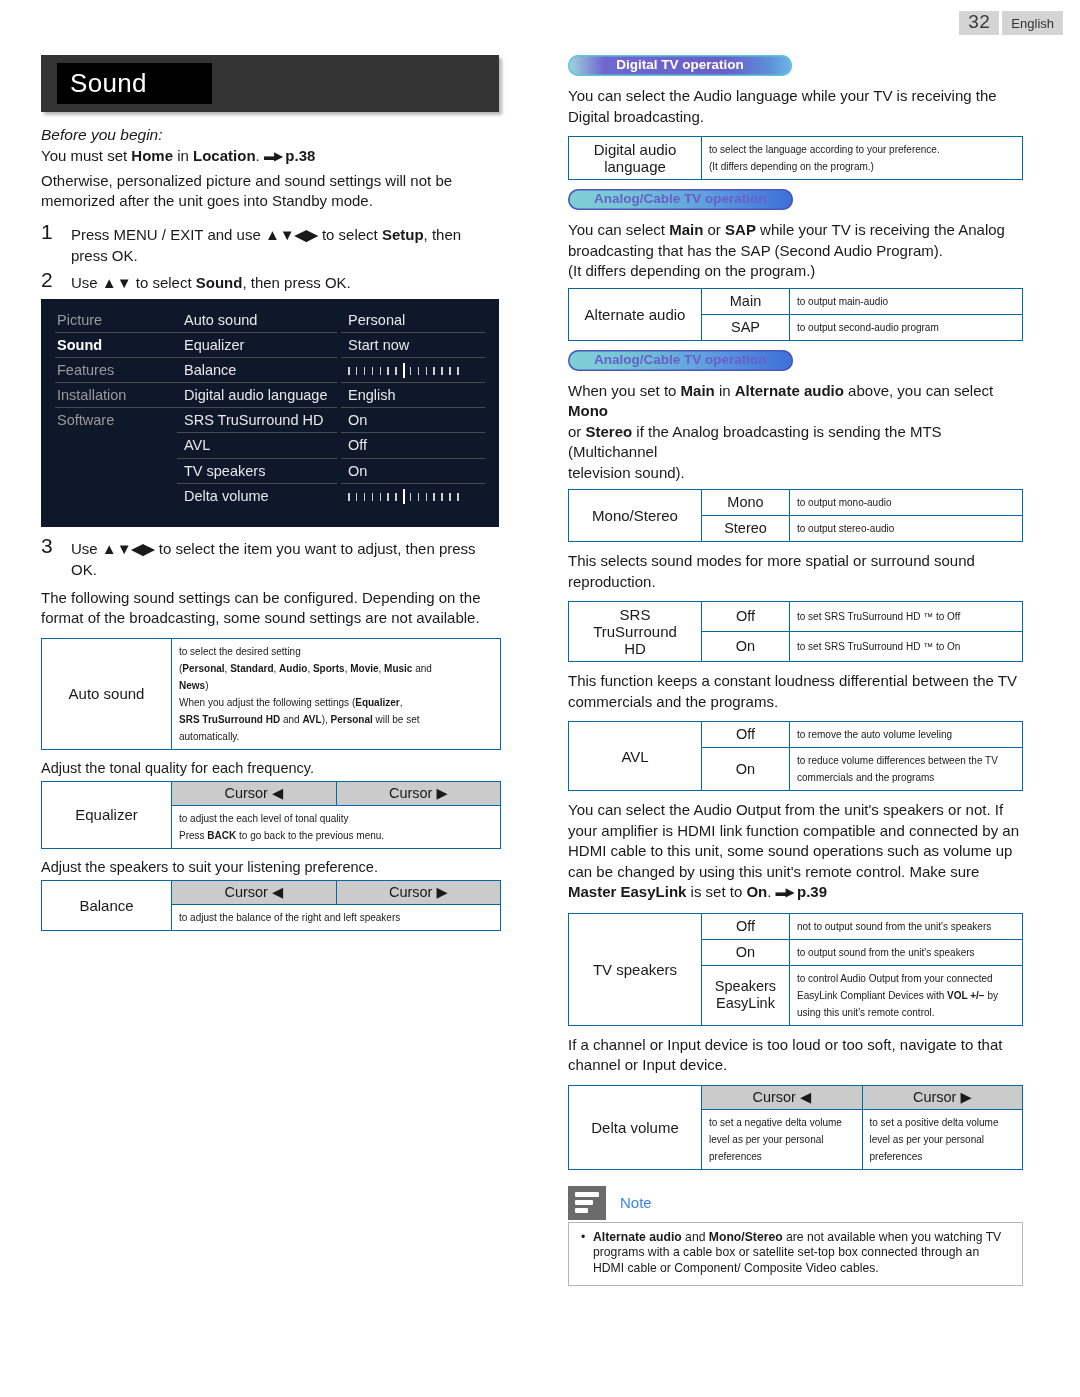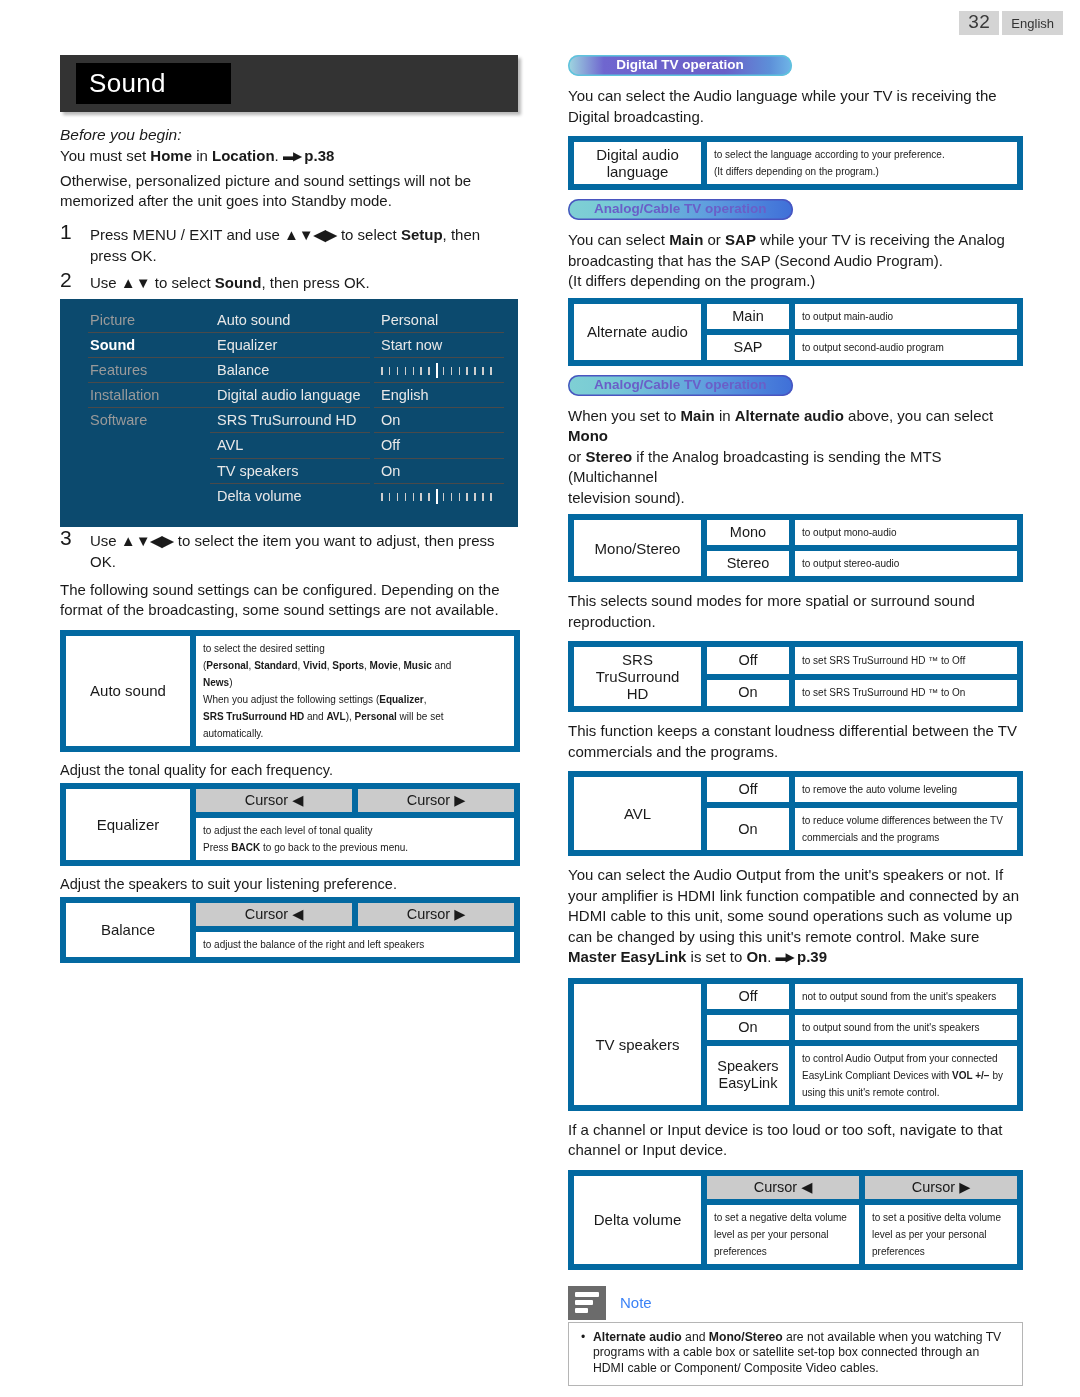--- a/index.html
+++ b/index.html
@@ -25,21 +25,21 @@
     line-height:20px;
     letter-spacing:.5px;
   }
   .badge-lang {
     background:#d4d4d4; color:#333;
     font-size:13px; padding:5px 9px 4px 9px;
     line-height:15px;
   }
 
   
-  .col-left  { position:absolute; left:60px;  top:55px; width:460px; }
+  .col-left  { position:absolute; left:41px;  top:55px; width:460px; }
   .col-right { position:absolute; left:568px; top:55px; width:455px; }
 
   
   .title-bar {
     background:#333333; height:57px; width:458px;
     display:flex; align-items:center;
     box-shadow:3px 3px 3px rgba(0,0,0,.28);
     margin-bottom:14px;
   }
   .title-box {
@@ -56,23 +56,23 @@
   .b { font-weight:bold; }
   .arrow { letter-spacing:-2px; font-size:12px; position:relative; top:-1px; }
 
   
   .step { display:flex; margin:0 0 3px 0; }
   .step-n { font-size:21px; width:30px; flex:0 0 30px; line-height:22px; }
   .step-t { font-size:15px; line-height:21px; padding-top:3px; }
 
   
   .osd {
-    width:458px; height:228px; background:#0c4a6e;
-    margin:6px 0 0 0; position:relative;
-    padding:9px 0 0 14px;
+    width:458px; height:228px; background:#0f172a;
+    margin:6px 0 8px 0; position:relative;
+    padding:9px 0 0 0;
   }
   .osd-grid { display:flex; padding:0 14px; }
   .osd-col1 { width:122px; flex:0 0 122px; }
   .osd-col2 { width:160px; flex:0 0 160px; }
   .osd-col3 { flex:1; }
   .osd-row {
     height:25.2px; line-height:25.2px;
     font-size:14.5px; color:#9a9a9a;
     border-bottom:1px solid #4a4a4a;
     white-space:nowrap; overflow:hidden;
@@ -89,21 +89,21 @@
   }
   .slider i.mid { height:15px; background:#ffffff; margin-right:5px; }
 
   
   table.tb {
     border-collapse:collapse; width:100%;
     font-size:13.5px; margin:0 0 9px 0;
     table-layout:fixed;
   }
   table.tb td, table.tb th {
-    border:6px solid #0369a1;
+    border:1px solid #0369a1;
     padding:4px 7px;
     vertical-align:middle;
     font-weight:normal;
     line-height:17px;
   }
   table.tb td.lbl { text-align:center; font-size:15px; }
   table.tb td.opt { text-align:center; font-size:14.5px; }
   table.tb th.hdr {
     background:#cbcbcb; text-align:center; font-size:14.5px;
     padding:3px 20px;
@@ -270,21 +270,21 @@
     </div>
 
     <p class="body" style="margin-top:8px;">The following sound settings can be configured. Depending on the format of the broadcasting, some sound settings are not available.</p>
 
     <table class="tb">
       <tbody>
           <tr>
         <td class="lbl" style="width:130px;">Auto sound</td>
         <td class="desc">
           <span>to select the desired setting</span><br>
-          (<span class="b">Personal</span>, <span class="b">Standard</span>, <span class="b">Vivid</span>, <span class="b">Sports</span>, <span class="b">Movie</span>, <span class="b">Music</span> and<br>
+          (<span class="b">Personal</span>, <span class="b">Standard</span>, <span class="b">Audio</span>, <span class="b">Sports</span>, <span class="b">Movie</span>, <span class="b">Music</span> and<br>
           <span class="b">News</span>)<br>
           When you adjust the following settings (<span class="b">Equalizer</span>,<br>
           <span class="b">SRS TruSurround HD</span> and <span class="b">AVL</span>), <span class="b">Personal</span> will be set<br>
           automatically.
         </td>
       </tr>
     </tbody>
       </table>
 
     <div class="caption">Adjust the tonal quality for each frequency.</div>

